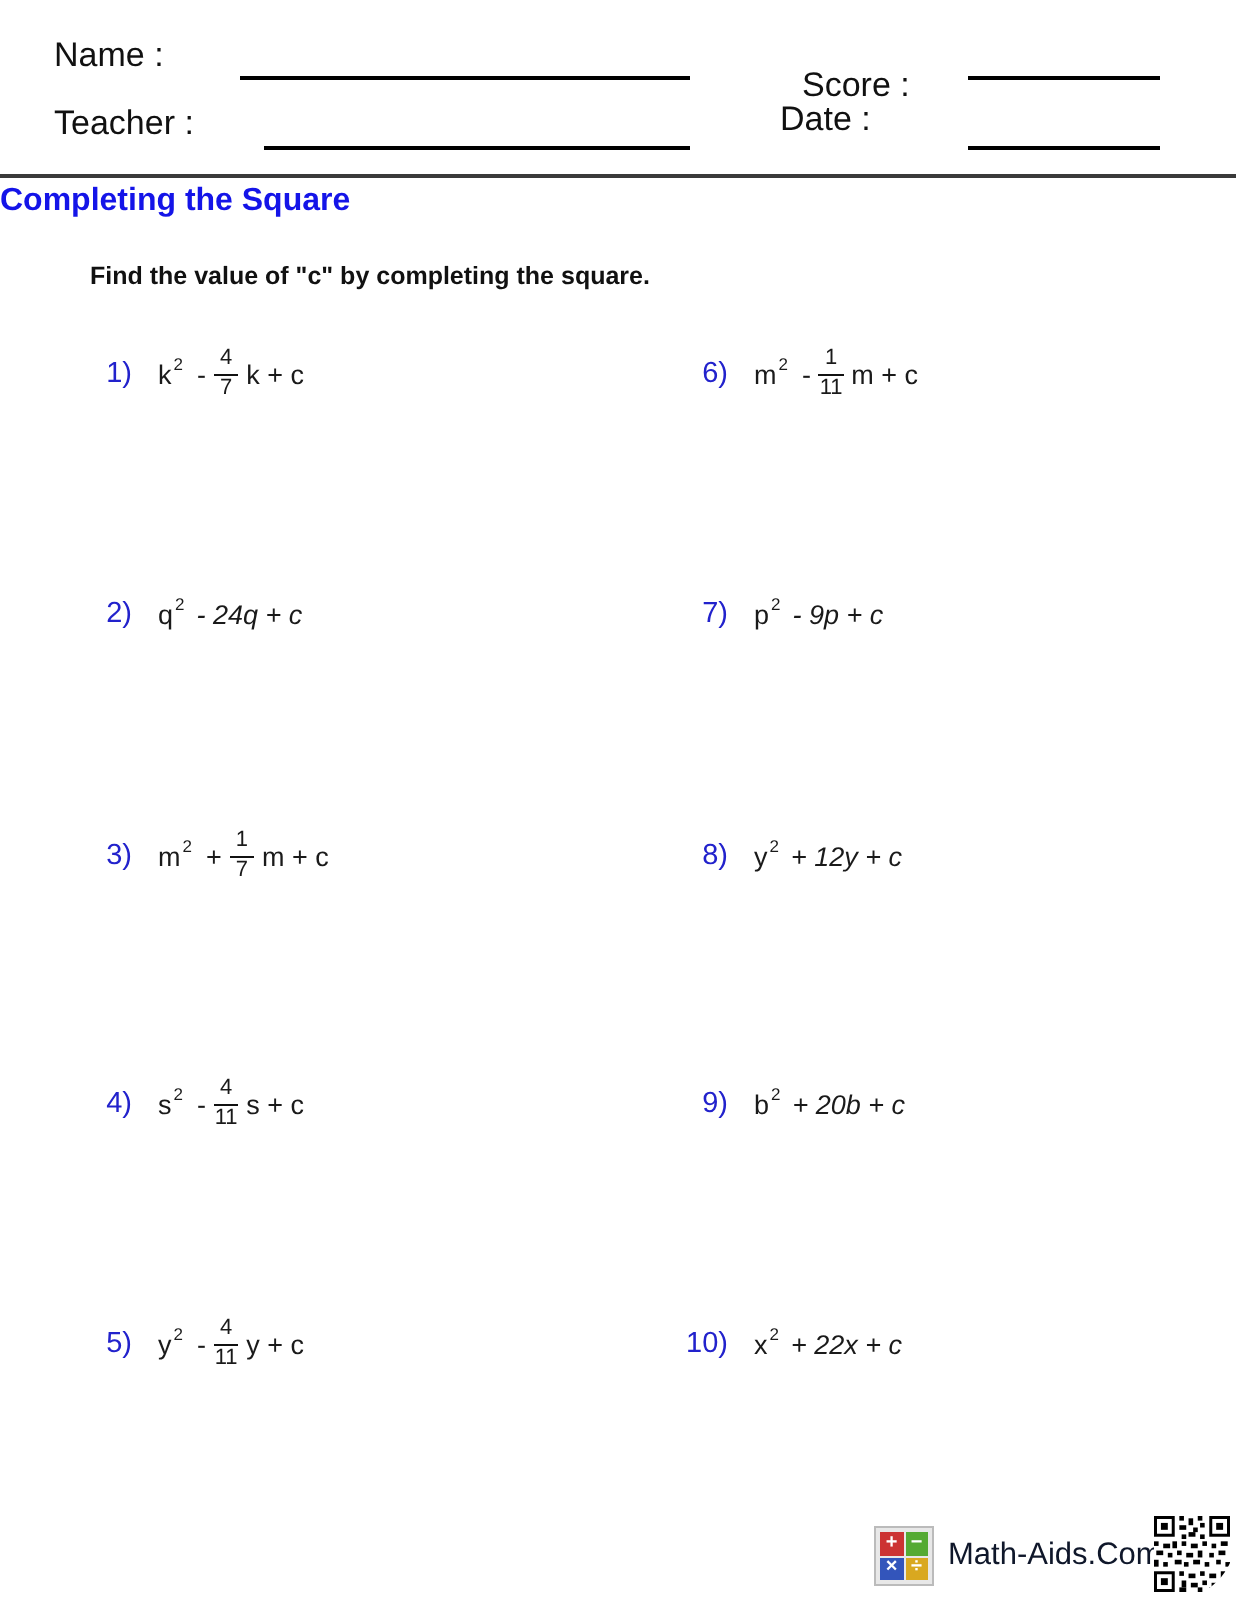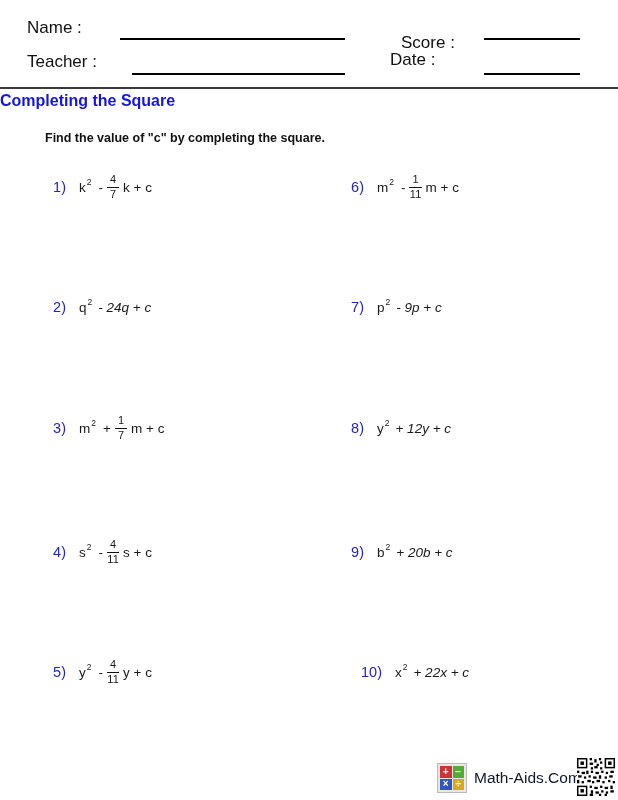--- a/index.html
+++ b/index.html
@@ -7,20 +7,21 @@
   body {
     font-family:"Liberation Sans", sans-serif;
     color:#1a1a1a;
   }
   .page {
     position:relative;
     width:618px;
     height:800px;
     background:#ffffff;
     overflow:hidden;
+    border-radius:32px;
   }
   
   .hdr-label {
     position:absolute;
     font-size:17px;
     color:#111;
   }
   .write-line {
     position:absolute;
     border-bottom:2px solid #000;
@@ -247,21 +248,21 @@
 
   <div class="problem" style="left:338px; top:535px;">
     <span class="pnum">9)</span>
     <span class="expr">
       <span>b</span>
         <sup>2</sup>
       <span class="rest">+ 20b + c</span>
     </span>
   </div>
 
-  <div class="problem" style="left:356px; top:655px;">
+  <div class="problem" style="left:338px; top:655px;">
     <span class="pnum">10)</span>
     <span class="expr">
       <span>x</span>
         <sup>2</sup>
       <span class="rest">+ 22x + c</span>
     </span>
   </div>
 
   <div class="logo">
     <span class="tile" style="background:#cc3333;">+</span>

